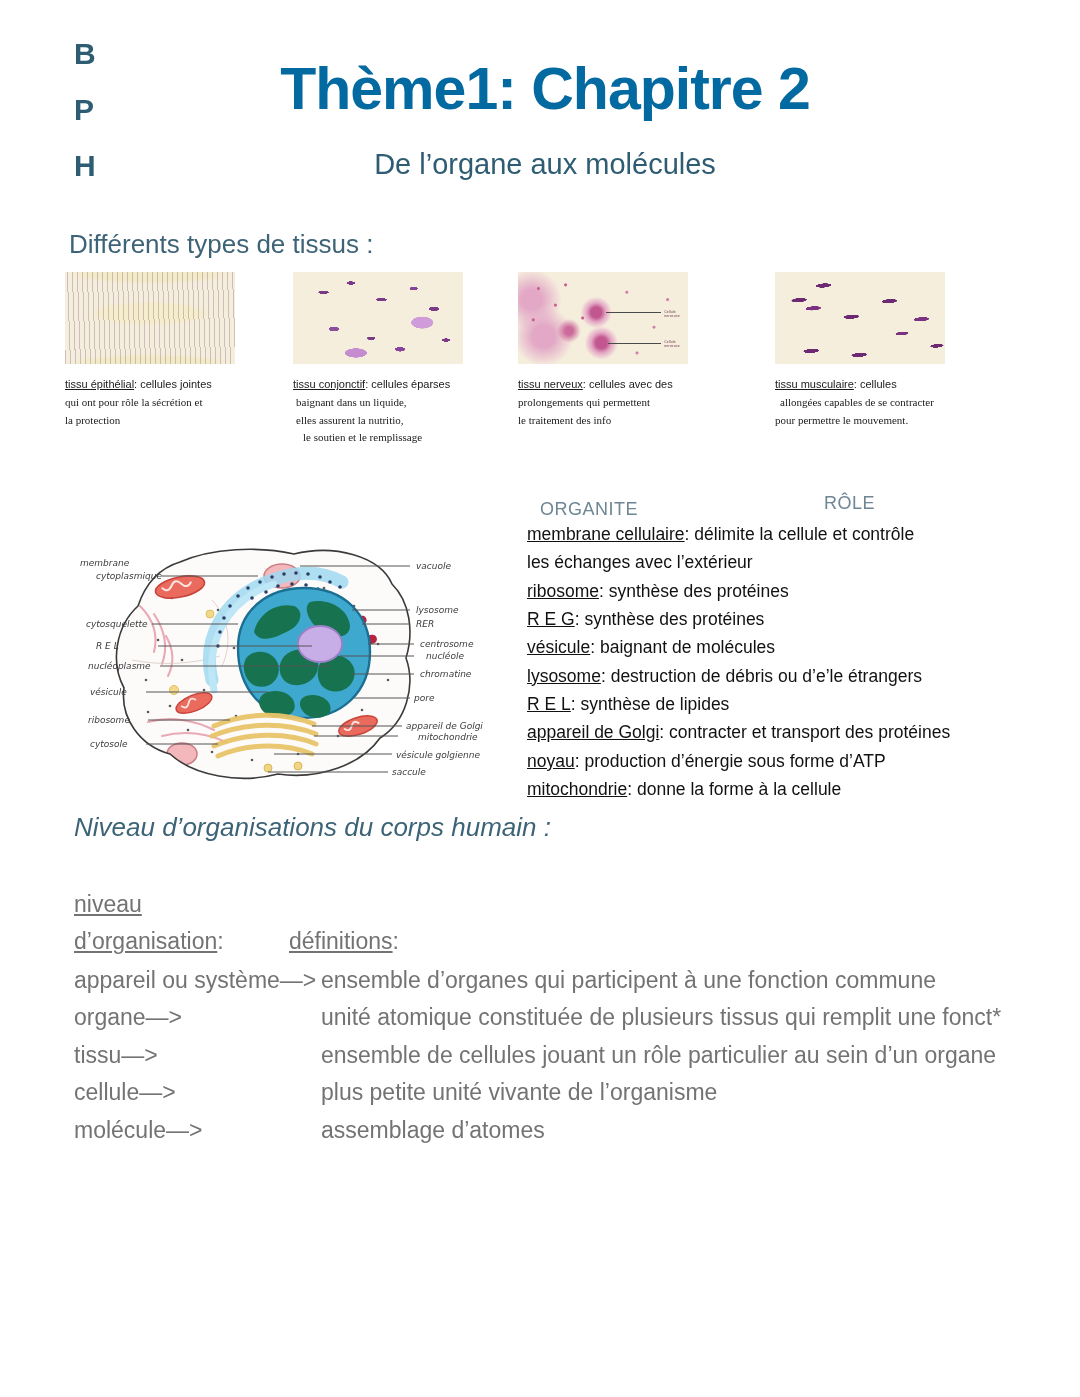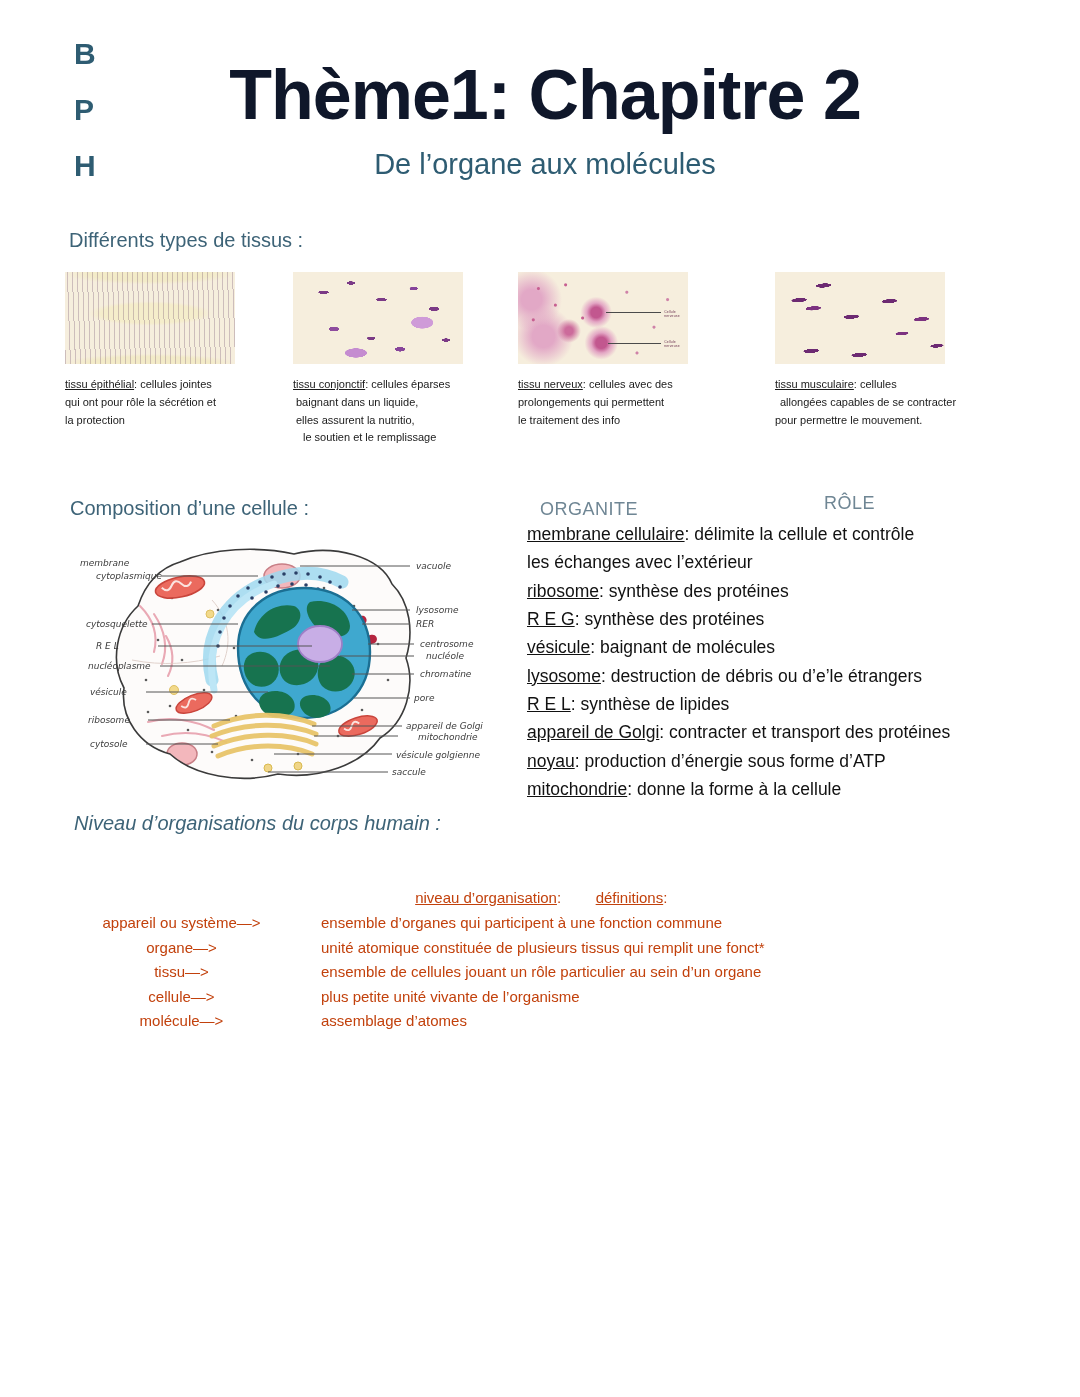--- a/index.html
+++ b/index.html
@@ -21,38 +21,38 @@
     font-weight:bold;
     font-size:30px;
     line-height:56px;
     letter-spacing:0px;
   }
   .bph span{display:block;}
 
   .title{
     position:absolute;left:200px;top:55px;width:690px;
     text-align:center;
-    color:#0f172a;
+    color:#0369a1;
     font-weight:bold;
-    font-size:70px;
+    font-size:59px;
     letter-spacing:-1px;
     white-space:nowrap;
   }
   .subtitle{
     position:absolute;left:200px;top:148px;width:690px;
     text-align:center;
     color:#2e5c72;
     font-size:29px;
   }
 
   
   .sec-h{
     position:absolute;
     color:#3d6377;
-    font-size:20px;
+    font-size:26px;
     white-space:nowrap;
   }
   #h-tissus{left:69px;top:229px;}
   #h-cell{left:70px;top:497px;}
   #h-niveau{left:74px;top:812px;font-style:italic;}
 
   
   .tissue{position:absolute;}
   .tissue .thumb{
     width:170px;height:92px;
@@ -60,21 +60,21 @@
     background:#f6eedd;
   }
   .tissue .cap{
     margin-top:12px;
     font-size:11px;
     line-height:1.62;
     color:#1a1a1a;
     width:240px;
   }
   .cap u{text-decoration:underline;}
-  .cap .l2,.cap .l3,.cap .l4{display:block;}
+  .cap .l2,.cap .l3,.cap .l4{display:block;font-family:Liberation Serif, serif;}
 
   #t1{left:65px;top:272px;}
   #t2{left:293px;top:272px;}
   #t3{left:518px;top:272px;}
   #t4{left:775px;top:272px;}
   #t2 .cap .l2,#t2 .cap .l3{padding-left:3px;}
   #t2 .cap .l4{padding-left:10px;}
   #t4 .cap{width:252px;}
   #t4 .cap .l2{padding-left:5px;}
 
@@ -187,21 +187,21 @@
     position:absolute;left:527px;top:520px;width:500px;
     font-size:17.5px;line-height:1.62;color:#111;
   }
   #organite-list .row{white-space:nowrap;}
   #organite-list u{text-decoration:underline;}
   #organite-list .cont{white-space:nowrap;}
 
   
   #niveau{
     position:absolute;left:74px;top:886px;width:900px;
-    font-size:15px;line-height:1.63;color:#c2410c;text-align:center;
+    font-size:23px;line-height:1.63;color:#737373;
   }
   #niveau .hrow{margin-bottom:1px;}
   #niveau .hrow u{text-decoration:underline;}
   #niveau .nrow{display:flex;}
   #niveau .nrow .lbl{width:215px;flex:0 0 215px;white-space:nowrap;}
   #niveau .nrow .def{white-space:nowrap;margin-left:32px;}
   #niveau .hrow .lbl{display:inline-block;width:215px;}
 </style>
 </head>
 <body>
@@ -253,21 +253,20 @@
 
   <div class="tissue" id="t4">
     <div class="thumb tx-musc"></div>
     <div class="cap">
       <span class="l1"><u>tissu musculaire</u><span>: </span><span>cellules</span></span>
       <span class="l2">allongées capables de se contracter</span>
       <span class="l3">pour permettre le mouvement.</span>
     </div>
   </div>
 
-  <div class="sec-h" id="h-cell">Composition d’une cellule :</div>
 
   <div id="celldiagram">
     <svg width="470" height="255" viewBox="0 0 470 255" xmlns="http://www.w3.org/2000/svg">
       <defs>
         <clipPath id="cellclip">
           <path d="M118 22 C150 8 196 6 232 14 C272 4 318 16 330 44 C348 62 352 92 344 118
                    C354 146 344 182 318 198 C300 224 258 240 216 234 C178 244 132 236 108 214
                    C78 206 58 178 62 148 C48 122 54 86 76 66 C84 42 98 28 118 22 Z"></path>
         </clipPath>
       </defs>

